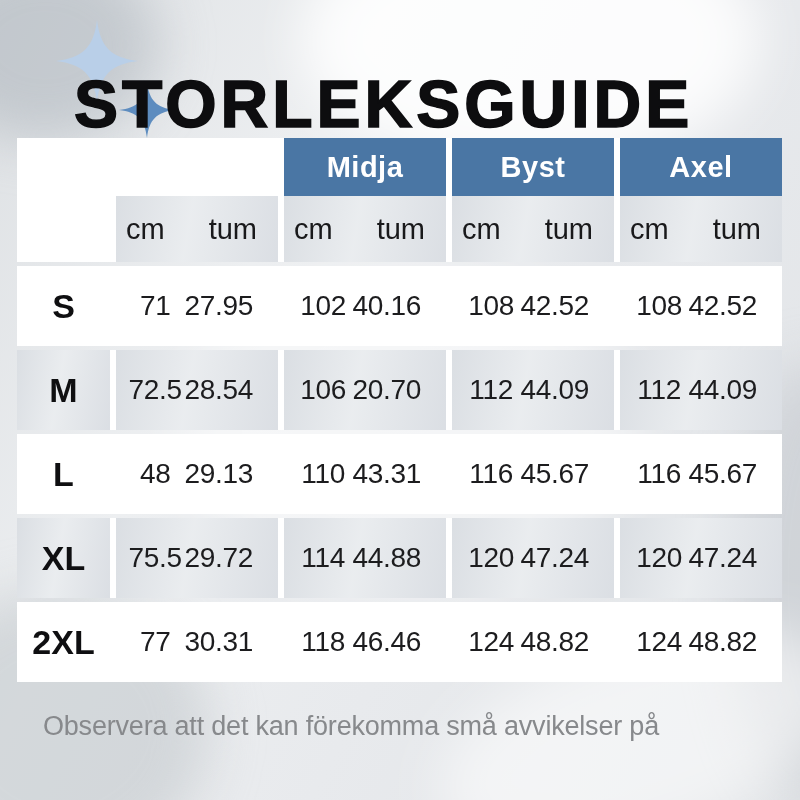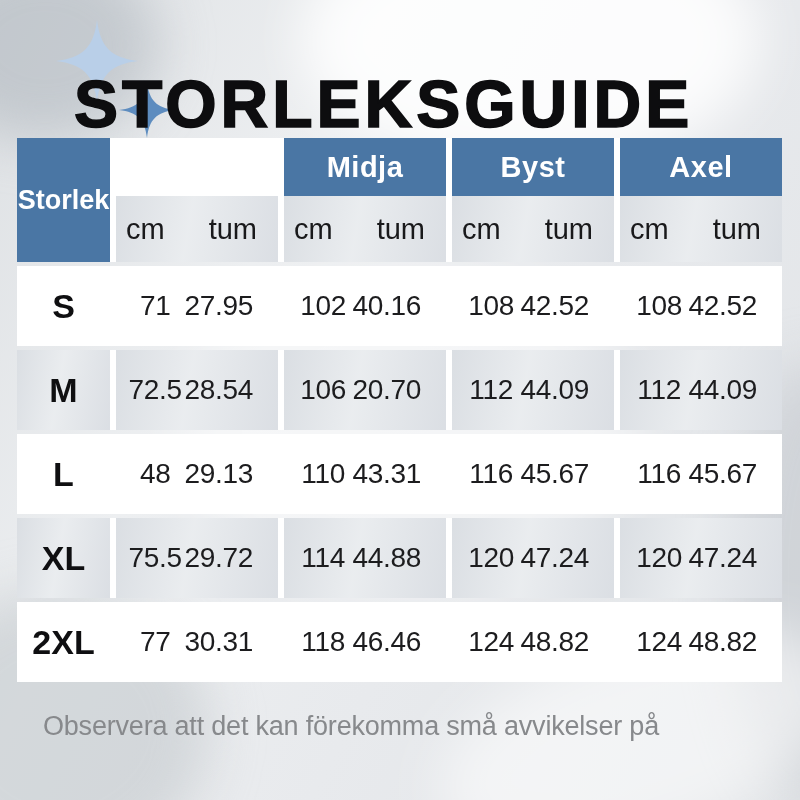--- a/index.html
+++ b/index.html
@@ -63,21 +63,20 @@
     <svg viewBox="0 0 100 100" aria-hidden="true">
       <path fill="currentColor" d="M50 0 C54 33 67 46 100 50 C67 54 54 67 50 100 C46 67 33 54 0 50 C33 46 46 33 50 0 Z"></path>
     </svg>
   </div>
 
   <h1 class="title">STORLEKSGUIDE</h1>
 
   <div class="tbl">
 
     <div class="card header-card">
-      <div class="cell blue size-head">Storlek</div>
       <div class="cell blue ghead" style="grid-column:3">Midja</div>
       <div class="cell blue ghead" style="grid-column:5">Axel</div>
       <div class="cell blue ghead" style="grid-column:4">Byst</div>
       <div class="units tint" style="grid-column:2">
           <span>cm</span>
           <span>tum</span>
         </div>
       <div class="units tint" style="grid-column:3">
           <span>cm</span>
           <span>tum</span>

